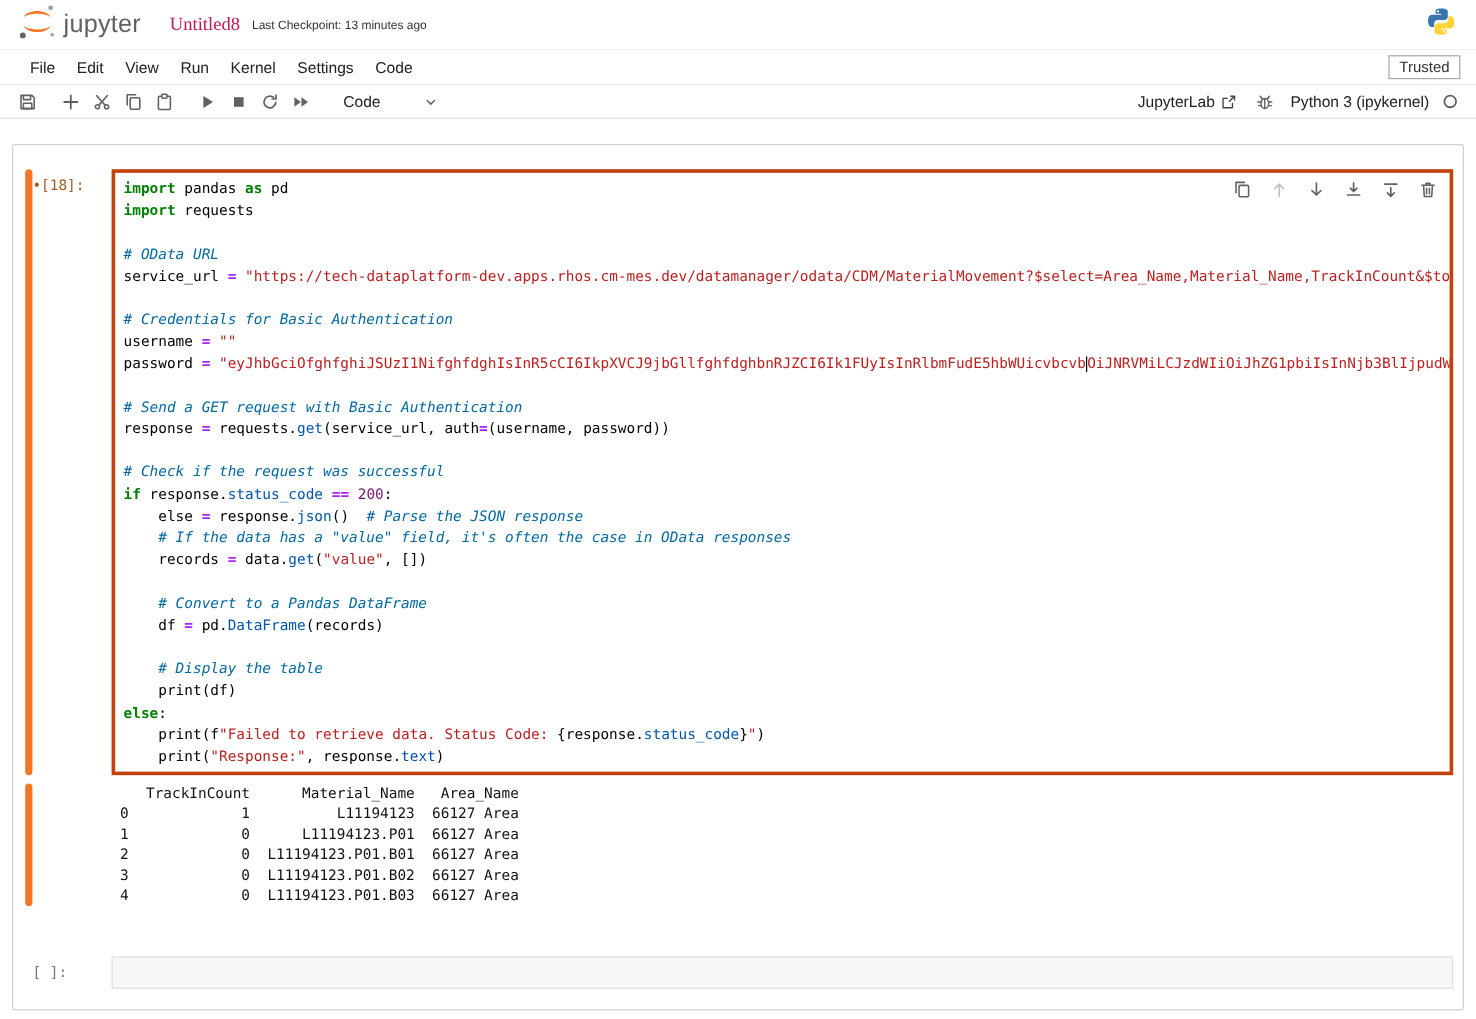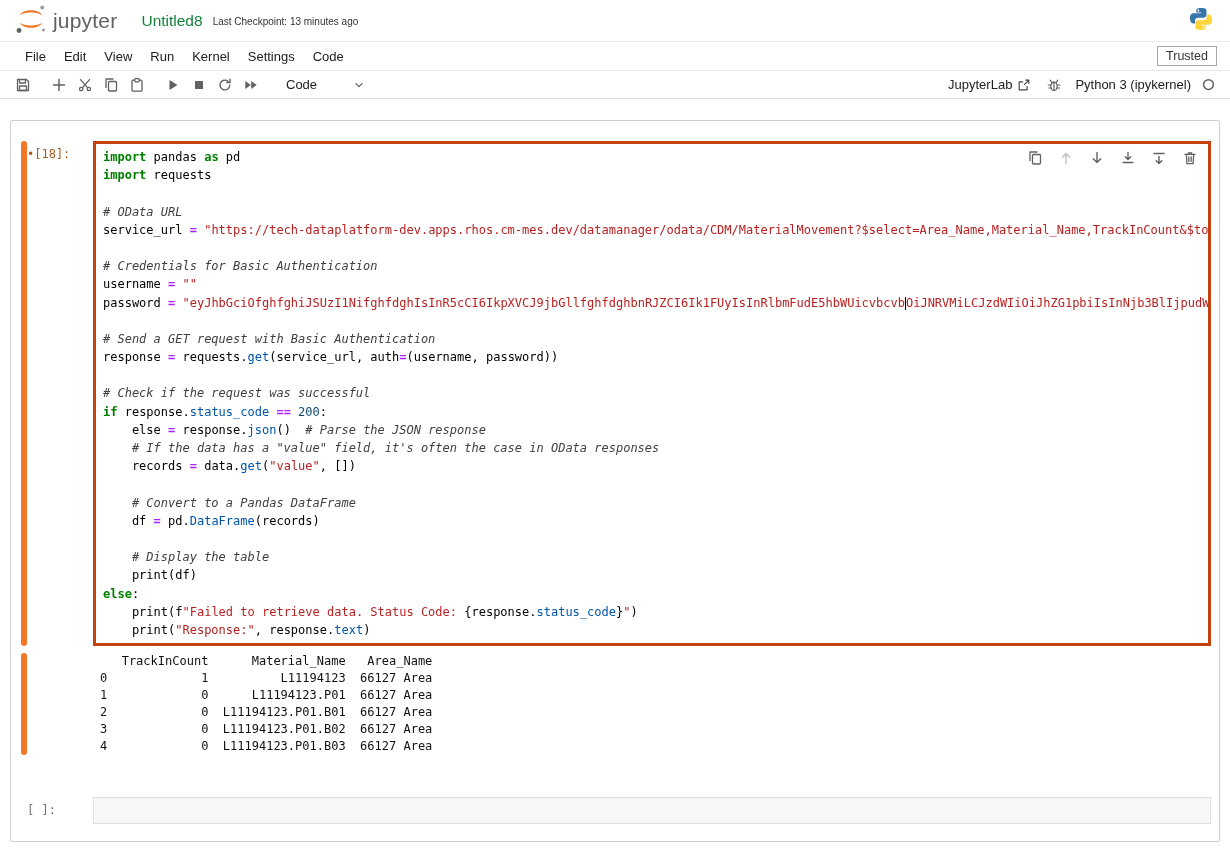--- a/index.html
+++ b/index.html
@@ -11,21 +11,21 @@
   }
   .spacer { flex:1; }
 
   
   .top {
     height:42px; display:flex; align-items:center;
     padding:0 16px 0 14px; border-bottom:1px solid #ececec; background:#fff;
   }
   .logo { display:flex; align-items:center; cursor:pointer; }
   .wordmark { font-size:21px; color:#616161; margin-left:5px; letter-spacing:.2px; }
-  .nb-title { font-size:15.5px; color:#15803d; margin-left:24px; }
+  .nb-title { font-size:15.5px; color:#be185d; margin-left:24px;font-family:Liberation Serif, serif; }
   .checkpoint { font-size:10px; color:#333; margin-left:10px; margin-top:2px; }
 
   
   .menubar {
     height:29px; display:flex; align-items:center;
     padding-left:16px; border-bottom:1px solid #e7e7e7; background:#fff;
   }
   .menu-item { font-size:13px; color:#212121; padding:0 9px; cursor:pointer; }
   .trusted {
     font-family:"Liberation Sans", sans-serif; font-size:12.5px; color:#333;
@@ -72,22 +72,22 @@
     position:relative; flex:1; margin-right:8px; background:#fff;
     border:3px solid #c2410c; padding:4px 7px; overflow:hidden;
   }
   .code-line {
     font-family:"DejaVu Sans Mono", monospace; font-size:12px;
     height:18.2px; line-height:18.2px; white-space:pre;
   }
   .tok-t  { color:#000000; }
   .tok-k  { color:#008000; font-weight:600; }
   .tok-s  { color:#BA2121; }
-  .tok-c  { color:#404040; font-style:italic; }
-  .tok-n  { color:#0c4a6e; }
+  .tok-c  { color:#0369a1; font-style:italic; }
+  .tok-n  { color:#701a75; }
   .tok-o  { color:#AA22FF; font-weight:600; }
   .tok-pr { color:#0055AA; }
   .caret { display:inline-block; width:0; height:13px; border-left:1.4px solid #000; vertical-align:middle; }
 
   .cell-toolbar {
     position:absolute; top:2px; right:5px; display:flex; gap:5px; background:rgba(255,255,255,.96);
   }
   .ctbtn {
     width:26px; height:24px; display:flex; align-items:center; justify-content:center;
     background:transparent; border:none; color:#616161; padding:0; cursor:pointer;

